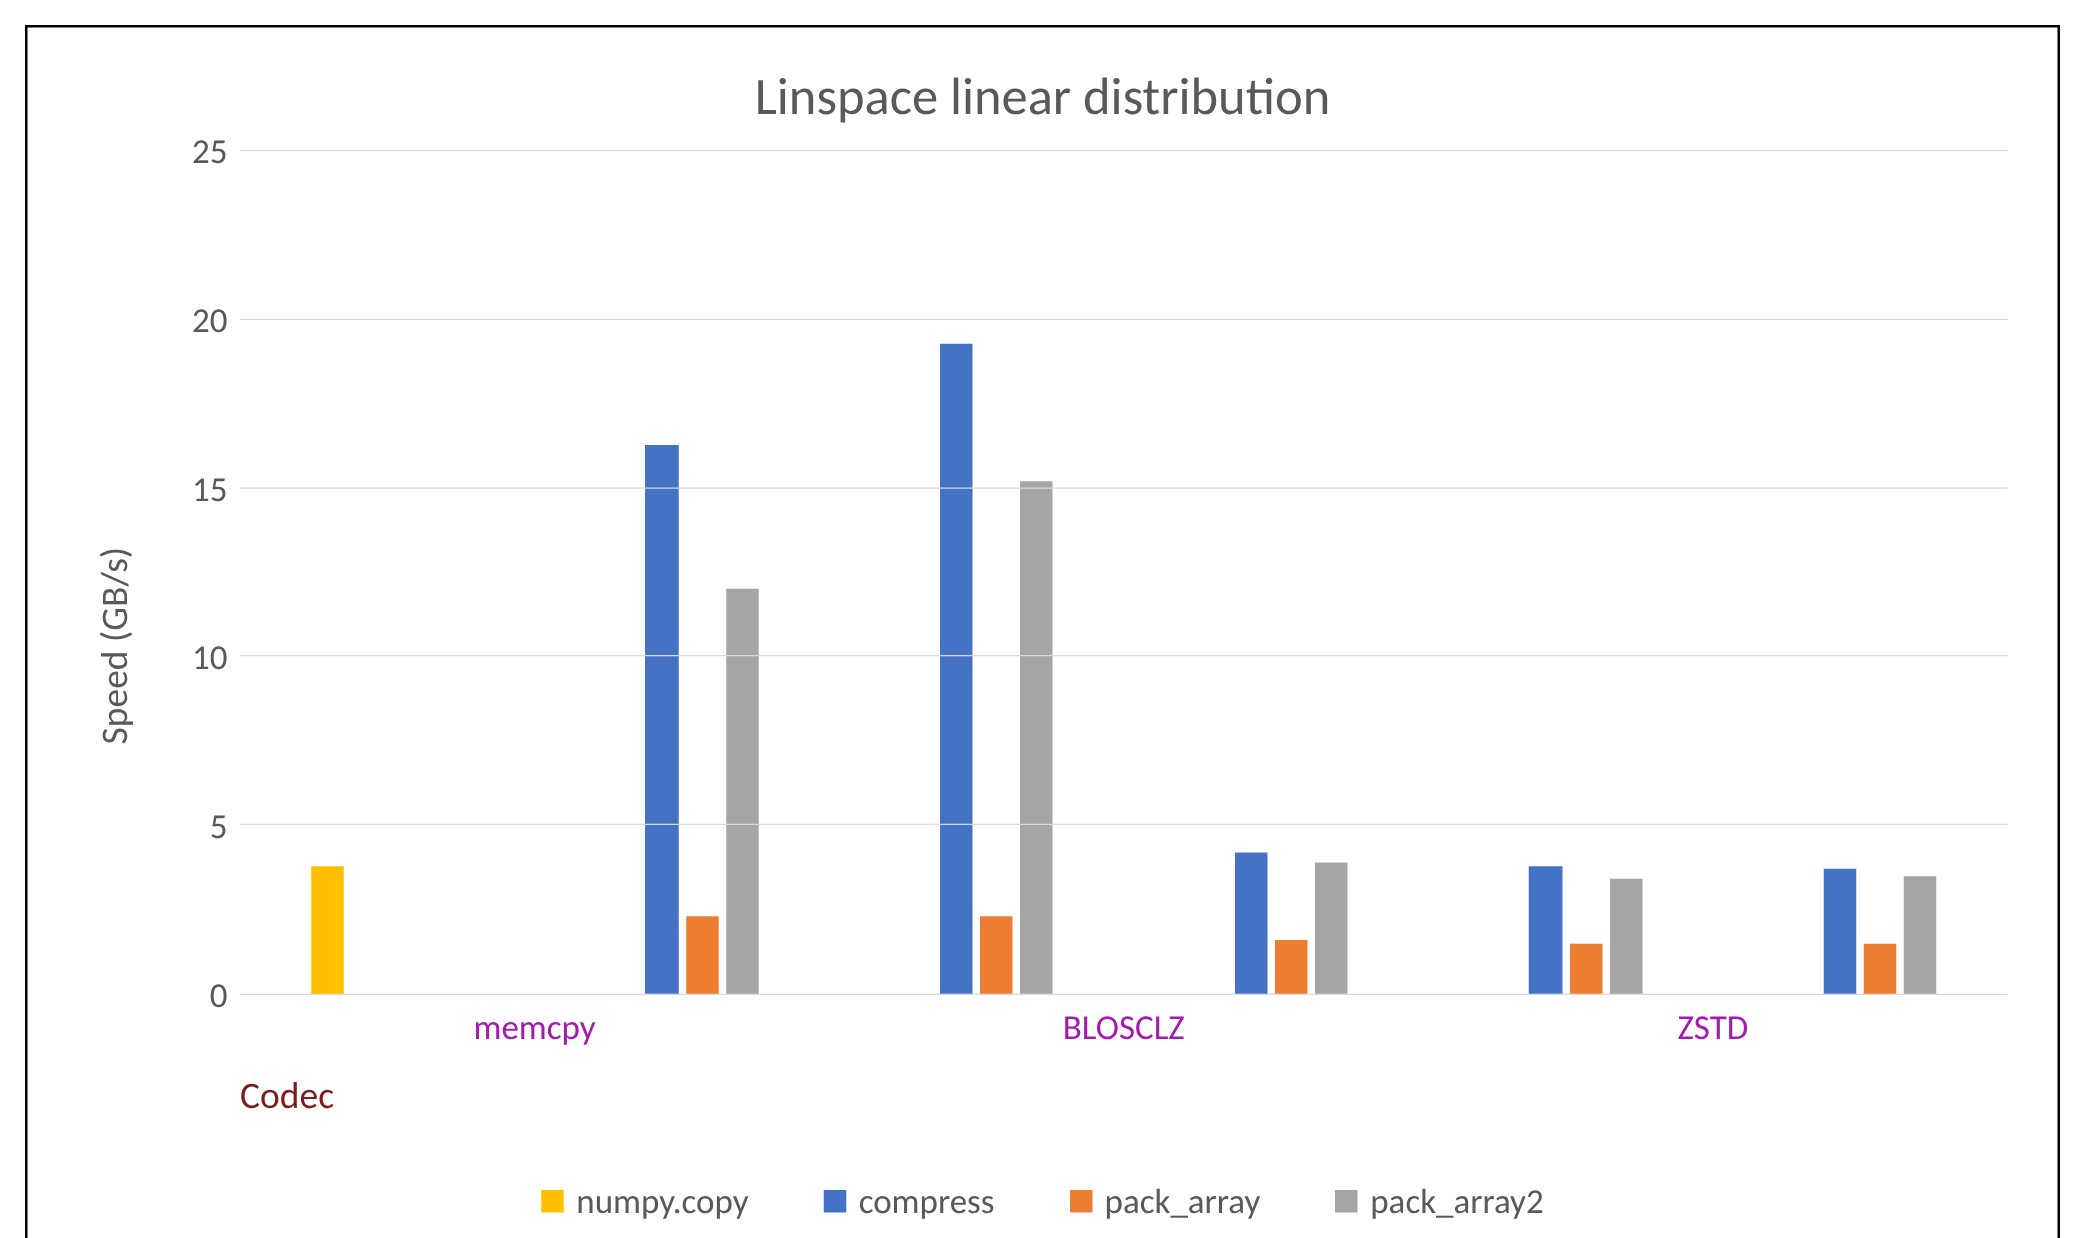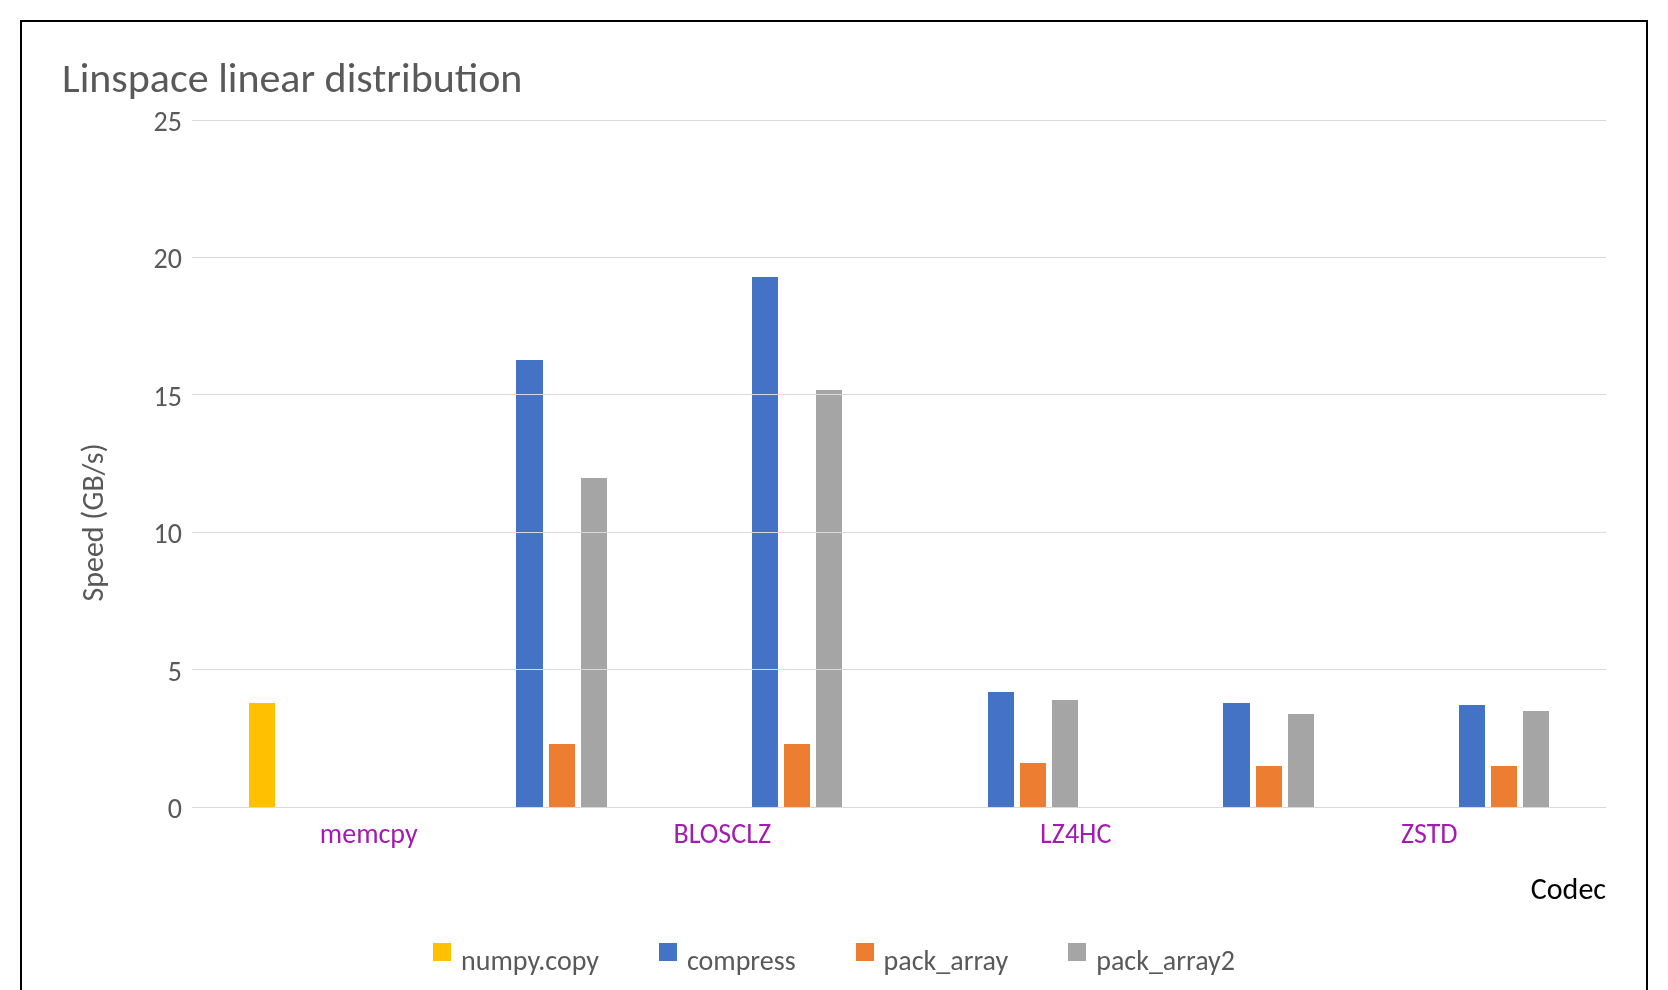--- a/index.html
+++ b/index.html
@@ -15,21 +15,21 @@
   .chart-container {
     width: 1668px;
     height: 990px;
     border: 2px solid #000;
     padding: 30px 40px 20px 40px;
     background: #fff;
     display: flex;
     flex-direction: column;
   }
   .chart-title {
-    text-align: left;
+    text-align: center;
     font-size: 42px;
     color: #595959;
     margin: 0 0 18px 0;
     font-weight: normal;
   }
   .plot-wrap {
     flex: 1;
     display: flex;
     min-height: 0;
   }
@@ -107,37 +107,39 @@
   .xtick {
     flex: 1;
     display: flex;
     align-items: flex-start;
     justify-content: center;
     font-size: 28px;
     color: #a21caf;
     padding-top: 8px;
   }
   .xlabel {
-    text-align: right;
+    text-align: left;
     font-size: 30px;
-    color: #000000;
+    color: #7f1d1d;
     margin-left: 70px;
     padding: 4px 0 16px 0;
   }
   .legend {
     display: flex;
     justify-content: center;
     gap: 60px;
     padding: 20px 0 10px 0;
     font-size: 28px;
     color: #595959;
   }
   .legend-item {
     display: flex;
+    align-items: center;
     gap: 10px;
+    margin-top: 12px;
   }
   .swatch {
     width: 18px;
     height: 18px;
   }
 </style>
 </head>
 <body>
 
 <div class="chart-container">
@@ -203,21 +205,20 @@
             <div class="gridline" style="bottom: 80%;"></div>
             <div class="gridline" style="bottom: 100%;"></div>
           </div>
       </div>
 
       <div class="xticks">
         <div class="xticks-spacer"></div>
         <div class="xticks-row" id="xticks">
             <div class="xtick">memcpy</div>
             <div class="xtick">BLOSCLZ</div>
-            <div class="xtick">LZ4HC</div>
             <div class="xtick">ZSTD</div>
           </div>
       </div>
 
       <div class="xlabel">Codec</div>
     </div>
   </div>
 
   <div class="legend" id="legend">
       <div class="legend-item">

